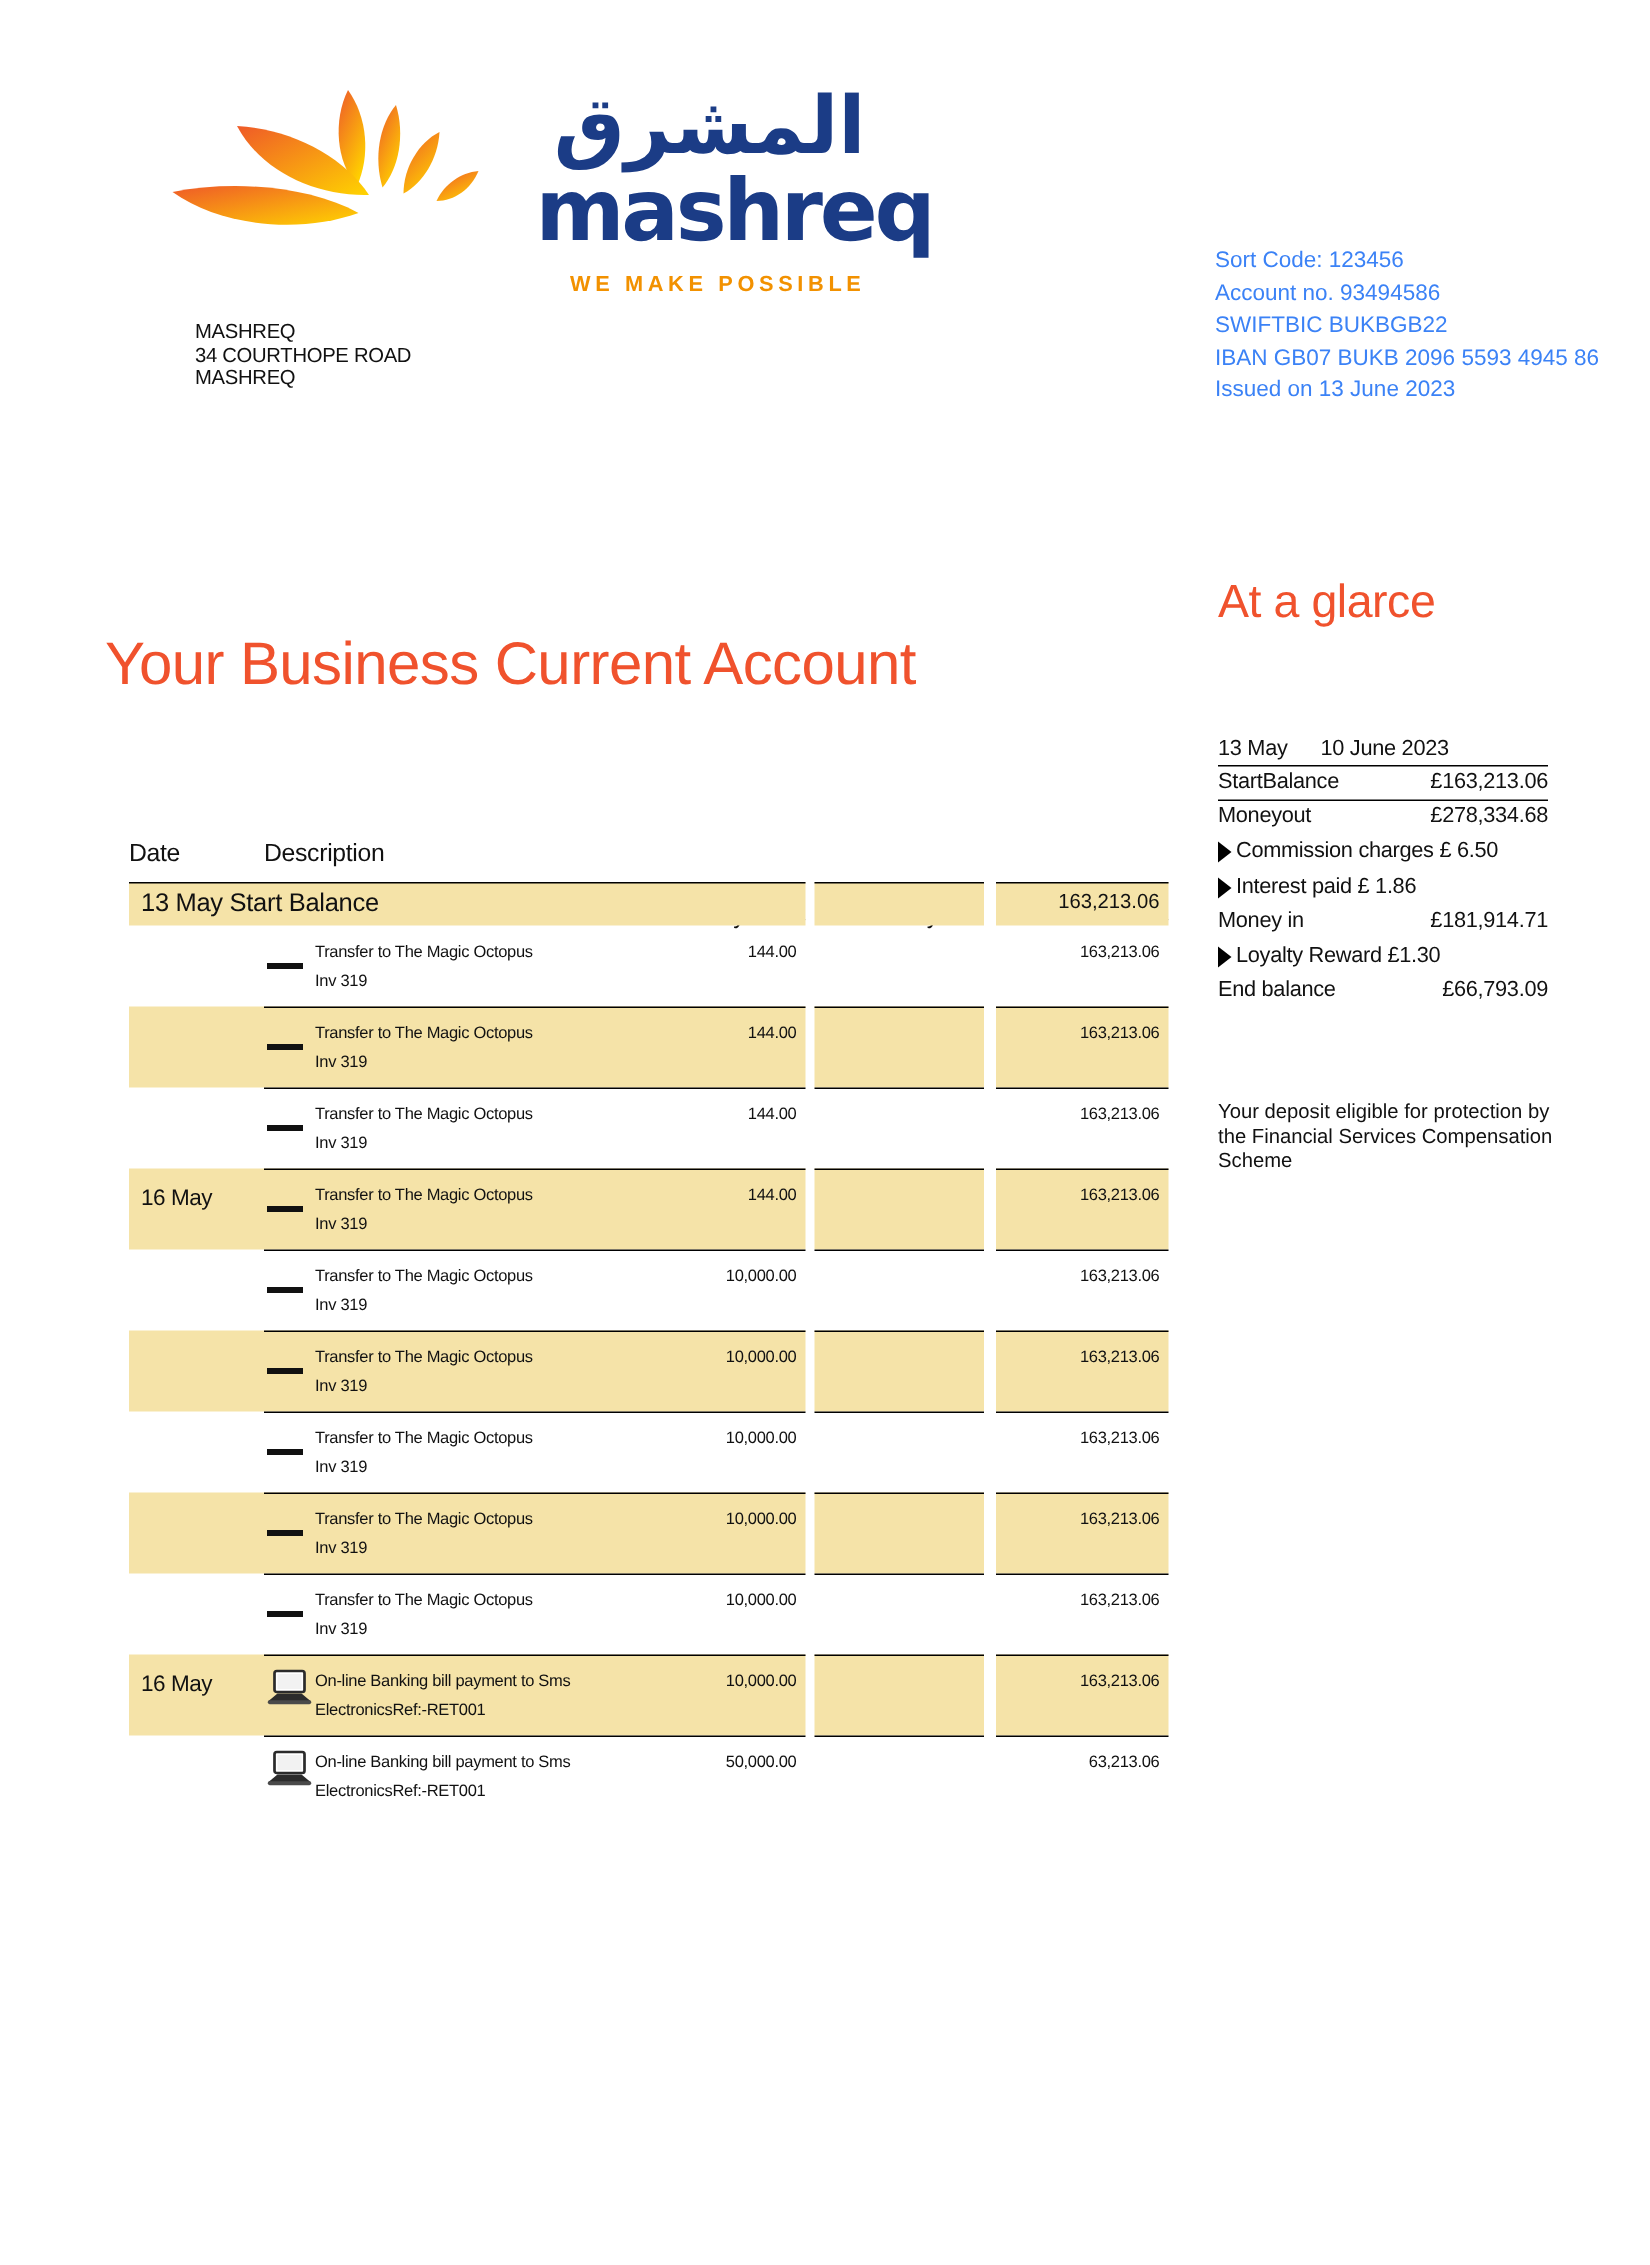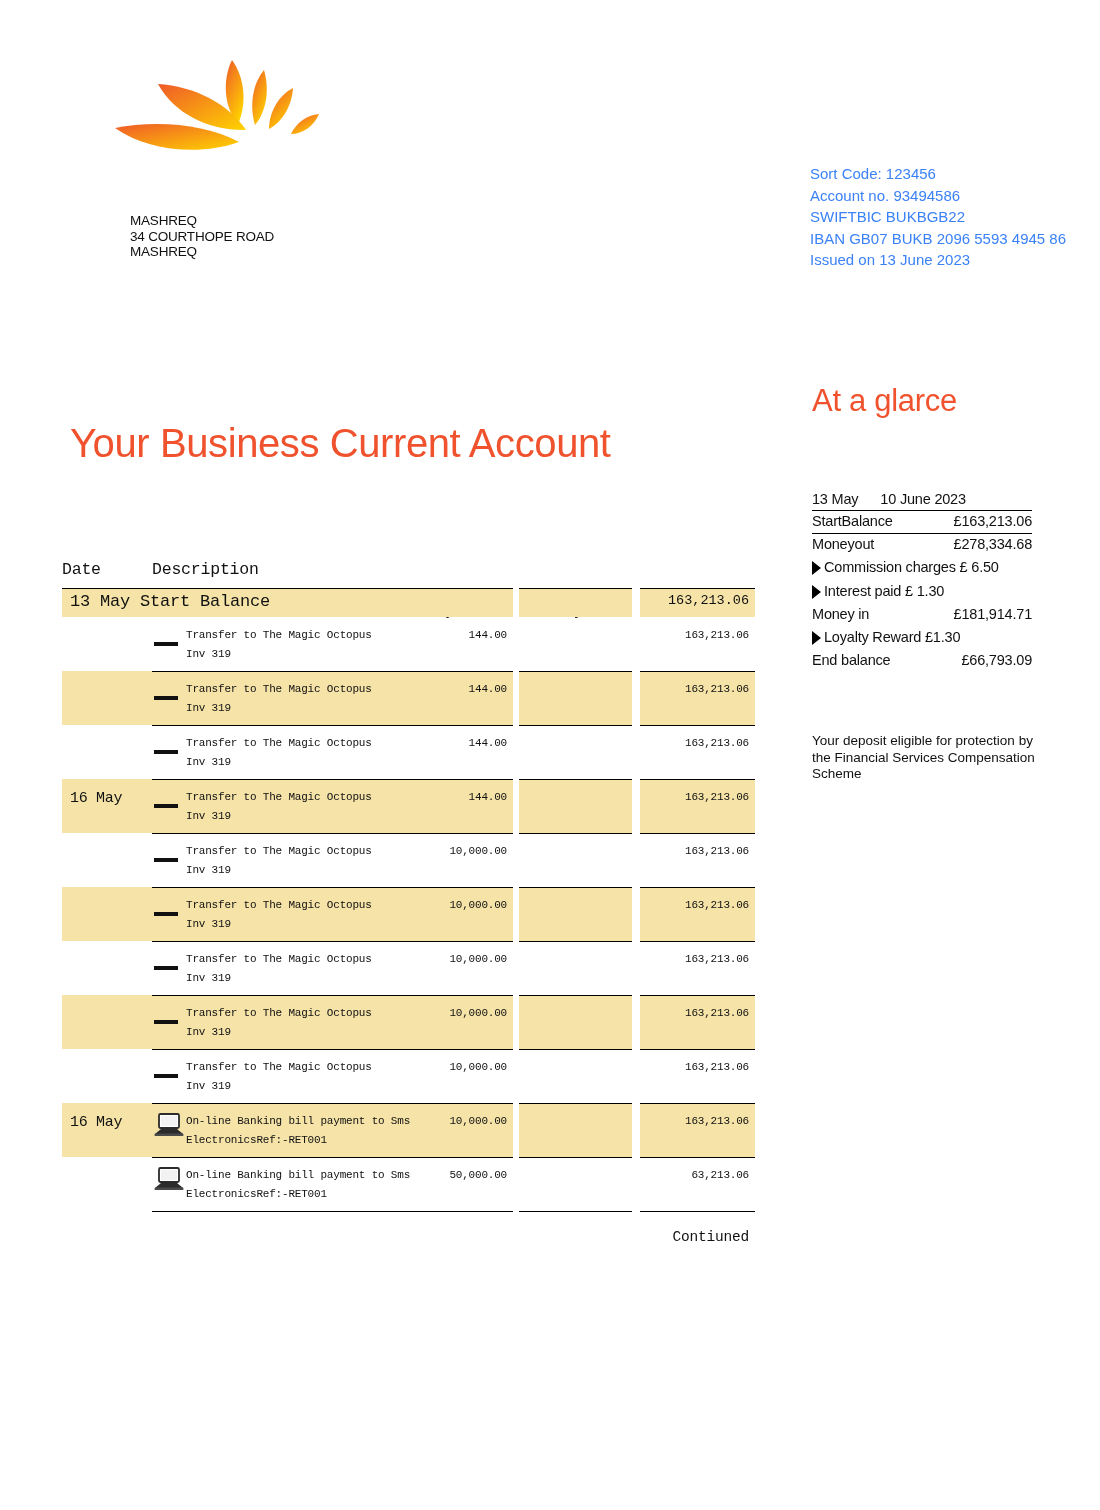--- a/index.html
+++ b/index.html
@@ -181,24 +181,23 @@
     width: 225px;
     font-family: "Liberation Sans", sans-serif;
     font-size: 13.5px;
     line-height: 16.5px;
     color: #111;
   }
 
   
   #txn-table {
     position: absolute;
-    left: 62px;
+    left: 86px;
     top: 560px;
     width: 695px;
-    font-family: Liberation Mono, monospace;
   }
   
   .col-date  { position: absolute; left: 0px;   width: 85px; }
   .col-desc  { position: absolute; left: 90px;  width: 360px; }
   .col-out   { position: absolute; left: 330px; width: 121px; }
   .col-in    { position: absolute; left: 457px; width: 113px; }
   .col-bal   { position: absolute; left: 578px; width: 115px; }
 
   #txn-head {
     position: relative;
@@ -359,20 +358,25 @@
 
       <path d="M181 36 C180 54 170 70 157 77 C157 60 167 43 181 36 Z" fill="url(#g2)"></path>
 
       <path d="M207 62 C202 74 191 82 179 82 C184 71 195 63 207 62 Z" fill="url(#g3)"></path>
 
       <path d="M46 32 C82 34 117 52 134 78 C98 79 62 62 46 32 Z" fill="url(#g1)"></path>
 
       <path d="M3 76 C44 68 94 72 127 90 C88 104 35 99 3 76 Z" fill="url(#g1)"></path>
     </svg>
   </div>
+  <div id="logo-wordmark">
+    <div class="logo-arabic">المشرق</div>
+    <div class="logo-latin">mashreq</div>
+    <div class="logo-tagline">WE MAKE POSSIBLE</div>
+  </div>
 </div>
 
 <div id="sender-address">
   <div>MASHREQ</div>
   <div>34 COURTHOPE ROAD</div>
   <div>MASHREQ</div>
 </div>
 
 <div id="account-details">
   <div>Sort Code: 123456</div>
@@ -398,21 +402,21 @@
       <div class="glance-row">
         <span class="glance-label">Moneyout</span>
         <span class="glance-value">£278,334.68</span>
       </div>
       <div class="glance-bullet">
         <span class="tri"></span>
         <span class="glance-label">Commission charges  £ 6.50</span>
       </div>
       <div class="glance-bullet rule-below">
         <span class="tri"></span>
-        <span class="glance-label">Interest paid £ 1.30</span>
+        <span class="glance-label">Interest paid £ 1.86</span>
       </div>
       <div class="glance-row">
         <span class="glance-label">Money in</span>
         <span class="glance-value">£181,914.71</span>
       </div>
       <div class="glance-bullet rule-below">
         <span class="tri"></span>
         <span class="glance-label">Loyalty Reward  £1.30</span>
       </div>
       <div class="glance-row">
@@ -625,19 +629,13 @@
         <div class="cell desc-cell">
           <div>On-line Banking bill payment to Sms</div>
           <div>ElectronicsRef:-RET001</div>
         </div>
         <div class="cell amt-out">50,000.00</div>
         <div class="cell amt-in"></div>
         <div class="cell amt-bal">63,213.06</div>
       </div>
     </div>
 
-  <div id="txn-footer">
-    <div class="rule rule-a"></div>
-    <div class="rule rule-b"></div>
-    <div class="rule rule-c"></div>
-    <div id="continued">Contiuned</div>
-  </div>
 </div>
 
 </body></html>

